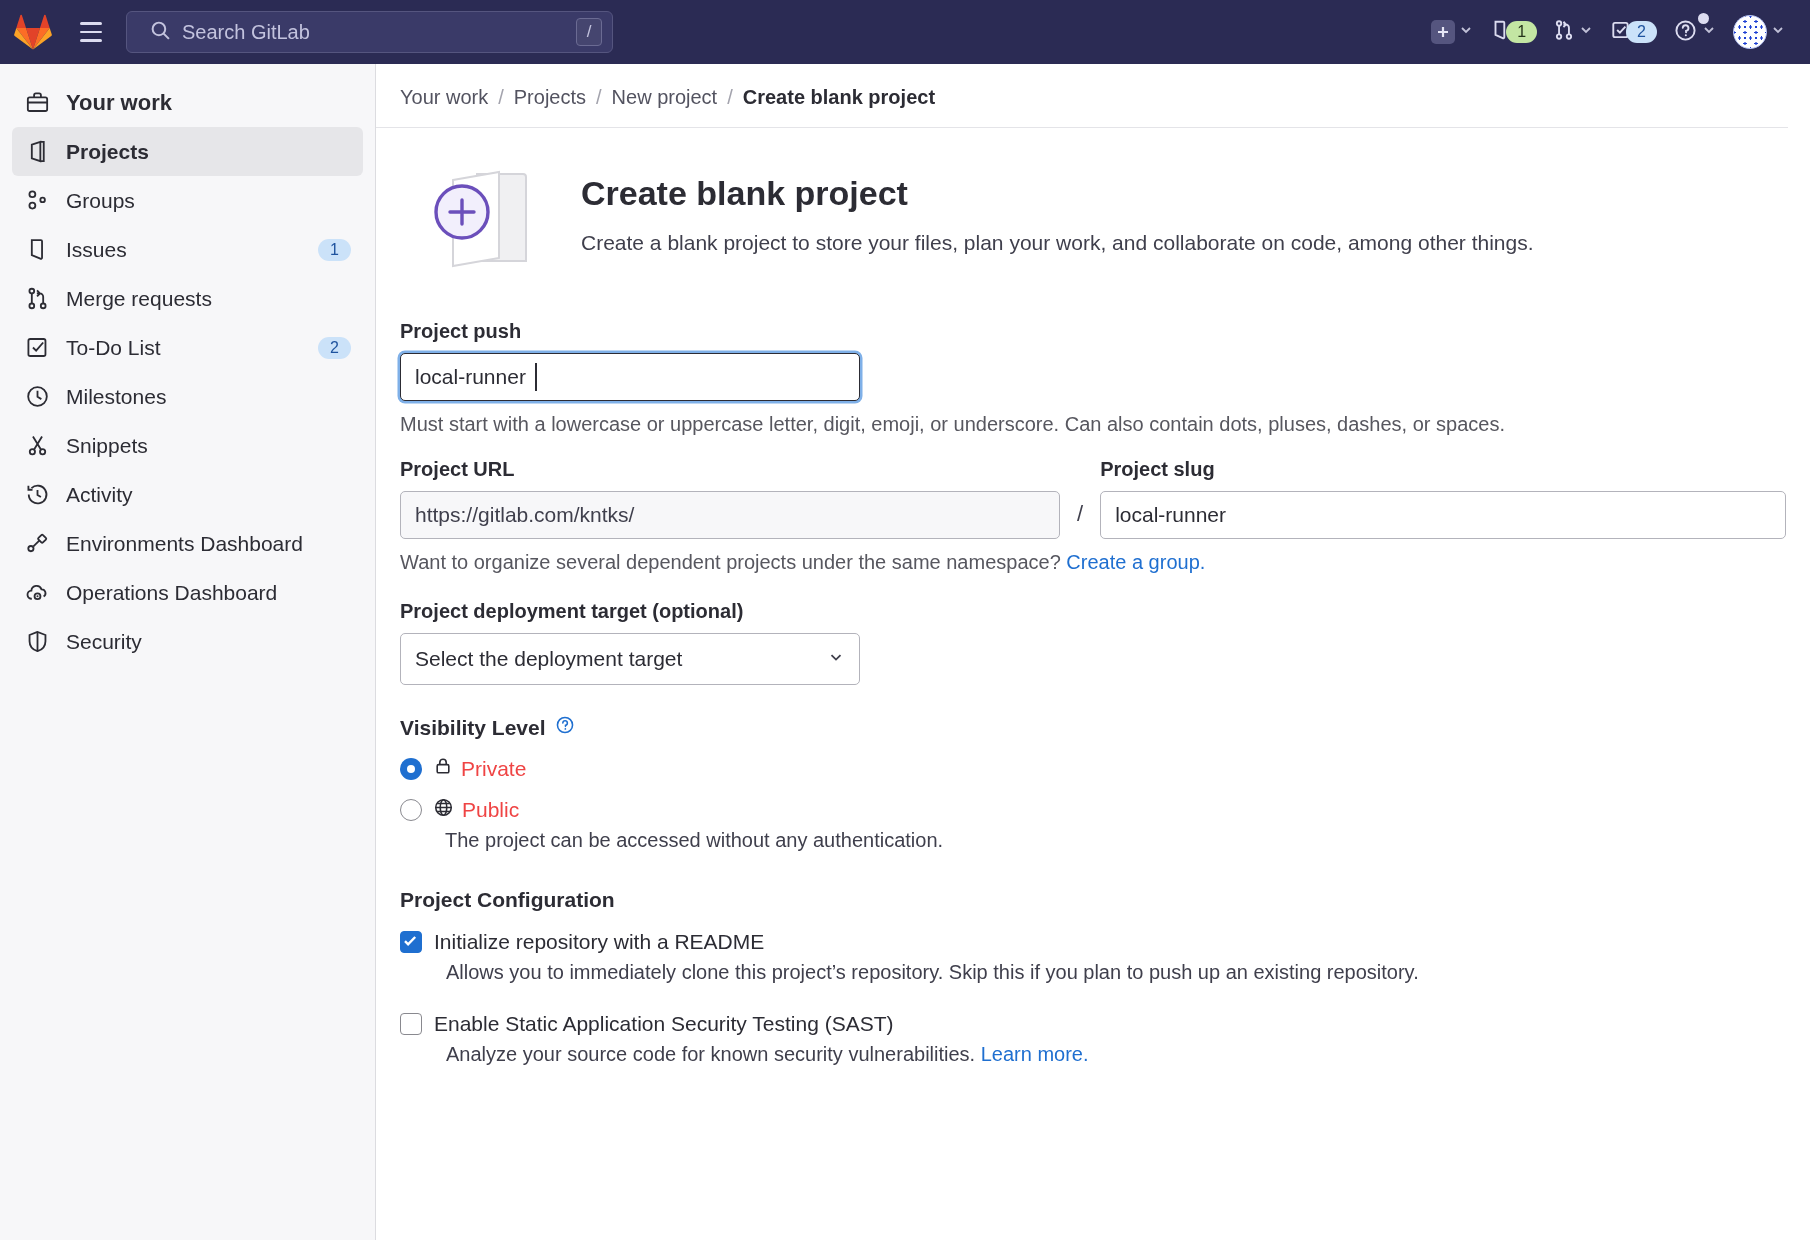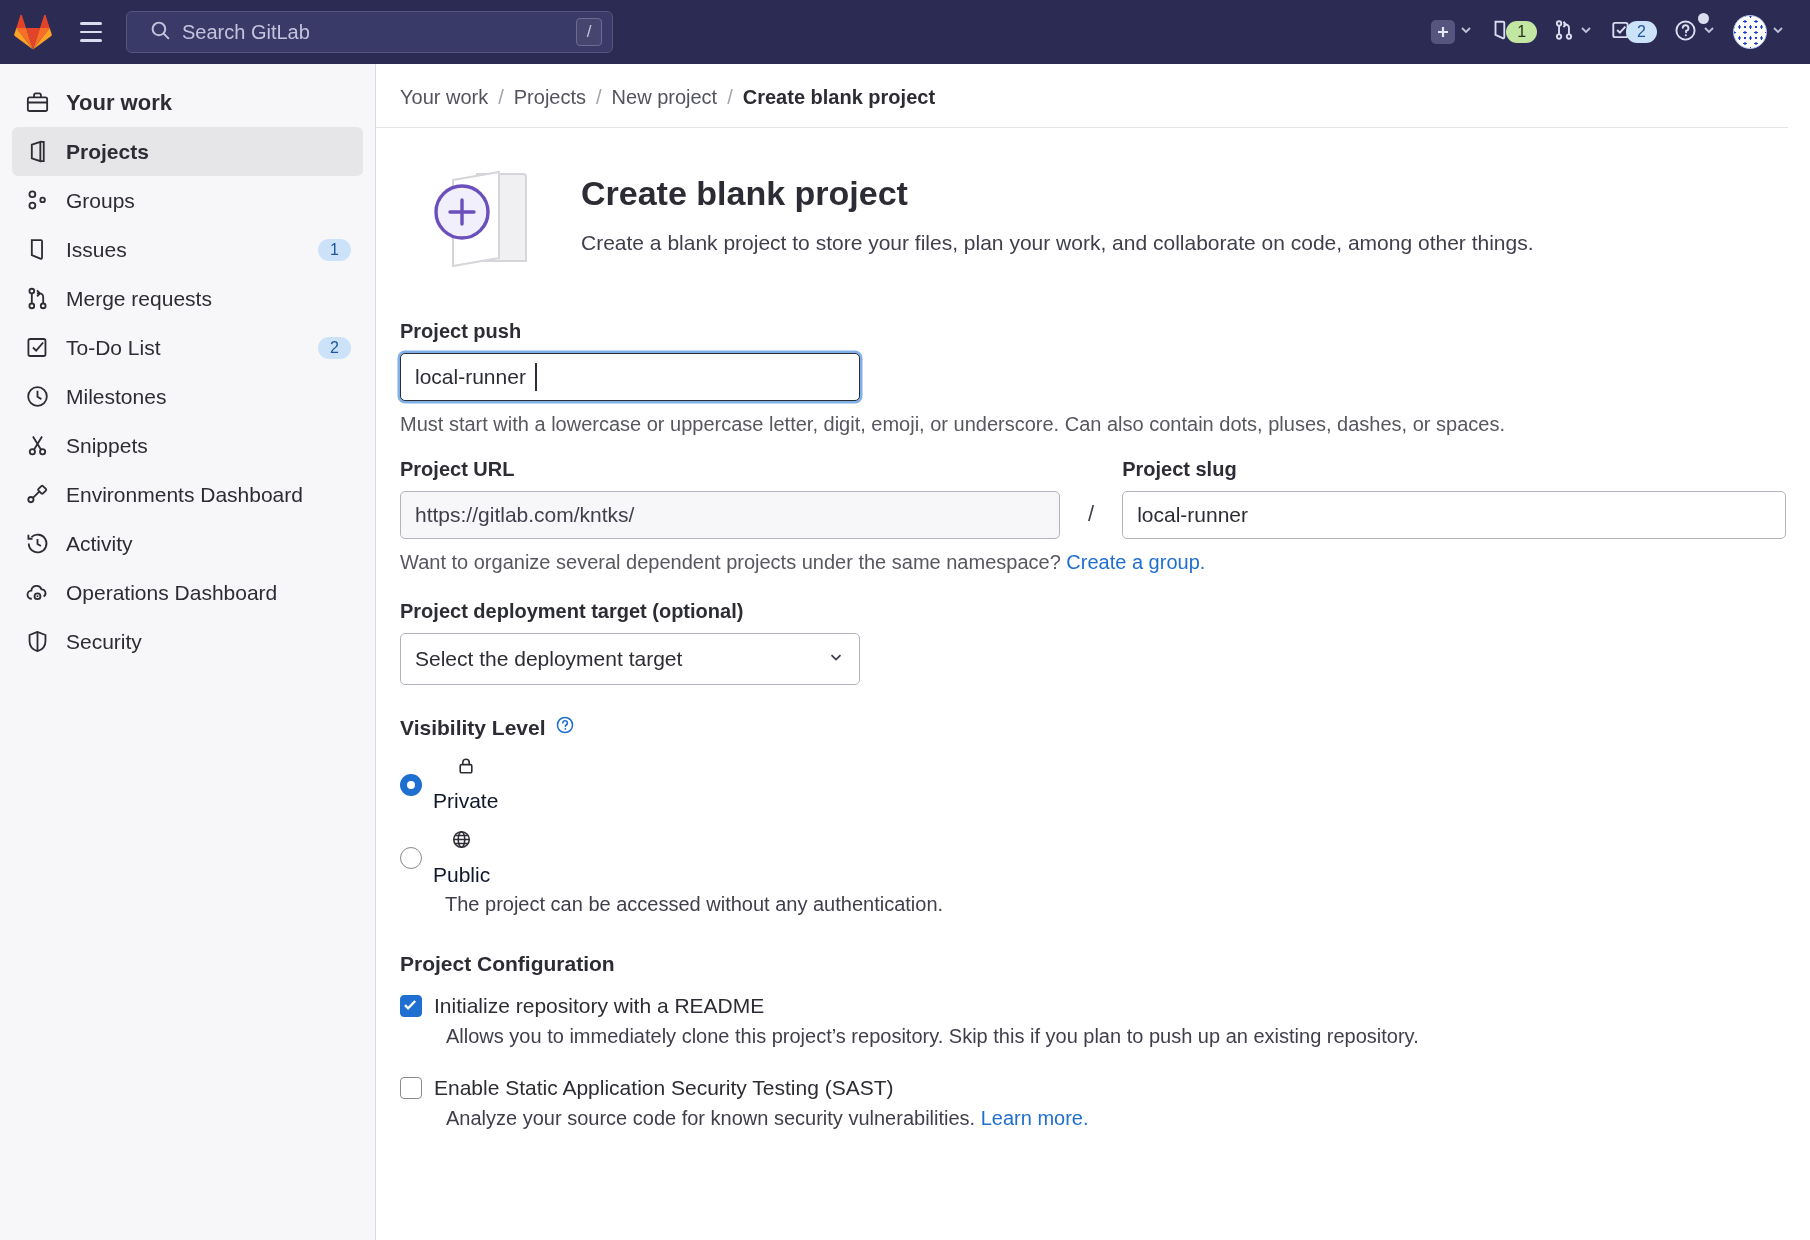--- a/index.html
+++ b/index.html
@@ -148,21 +148,21 @@
   .name-wrap { width: 460px; position: relative; }
   .inp.focused {
     border: 1.5px solid #2c2c34;
     box-shadow: 0 0 0 2.5px #7fb0e8;
   }
   .caret {
     position: absolute; right: auto; left: 135px; top: 10px;
     width: 1.6px; height: 28px; background: #2c2c34;
   }
 
-  .two-col { display: flex; align-items: flex-end; gap: 16px; margin-top: 22px; }
+  .two-col { display: flex; align-items: flex-end; gap: 5px; margin-top: 22px; }
   .col-url { width: 660px; }
   .col-slug { flex: 1; }
   .slash-div { font-size: 22px; color: #3f3f4c; padding: 0 12px 12px 12px; }
   .inp.readonlyish { background: #f7f7f9; color: #3f3f4c; }
 
   .select-wrap { width: 460px; position: relative; margin-top: 10px; }
   .select {
     width: 100%; height: 52px; border: 1px solid #b3b3bb; border-radius: 5px;
     background: #fff; font-size: 21px; color: #2c2c34;
     display: flex; align-items: center; padding: 0 14px; cursor: pointer;
@@ -175,21 +175,21 @@
   .radio {
     width: 22px; height: 22px; border-radius: 50%;
     border: 1.6px solid #89898f; background: #fff; flex: 0 0 auto; cursor: pointer;
     position: relative;
   }
   .radio.checked { border: none; background: #1f6fd0; }
   .radio.checked::after {
     content: ""; position: absolute; left: 7px; top: 7px;
     width: 8px; height: 8px; border-radius: 50%; background: #fff;
   }
-  .radio-label { font-size: 21px; color: #0f172a; display: flex; align-items: center; gap: 8px; flex-direction: column; }
+  .radio-label { font-size: 21px; color: #ef4444; display: flex; align-items: center; gap: 8px; }
   .radio-desc { font-size: 20px; color: #3f3f4c; margin: 6px 0 0 45px; }
 
   .cb-row { display: flex; align-items: center; gap: 12px; margin-top: 18px; }
   .cb {
     width: 22px; height: 22px; border-radius: 4px;
     border: 1.6px solid #89898f; background: #fff; flex: 0 0 auto; cursor: pointer;
     position: relative;
   }
   .cb.checked { background: #1f6fd0; border-color: #1f6fd0; }
   .cb-label { font-size: 21px; color: #2c2c34; }
@@ -399,37 +399,37 @@
             <circle cx="15.5" cy="16.5" r="2.3"></circle>
           <path d="M15 3 8 14.6M7 3l7 11.6"></path>
         </svg>
       </span>
       <span class="side-label">Snippets</span>
     </div>
 
     <div class="side-row">
       <span class="side-ico">
         <svg width="25" height="25" viewBox="0 0 22 22" fill="none" stroke="#2c2c34" stroke-width="1.6">
+          <path d="M3.3 11a7.8 7.8 0 1 0 2.4-5.6"></path>
+            <path d="M3 3.2v3.6h3.6"></path>
+            <path d="M11 7v4.4l3 1.8"></path>
+        </svg>
+      </span>
+      <span class="side-label">Activity</span>
+    </div>
+
+    <div class="side-row">
+      <span class="side-ico">
+        <svg width="25" height="25" viewBox="0 0 22 22" fill="none" stroke="#2c2c34" stroke-width="1.6">
           <circle cx="5.2" cy="15.5" r="2.3"></circle>
             <path d="M7.4 13.6 13 8"></path>
           <rect x="12.3" y="4" width="5.6" height="5.6" rx="1" transform="rotate(45 15.1 6.8)"></rect>
         </svg>
       </span>
       <span class="side-label">Environments Dashboard</span>
-    </div>
-
-    <div class="side-row">
-      <span class="side-ico">
-        <svg width="25" height="25" viewBox="0 0 22 22" fill="none" stroke="#2c2c34" stroke-width="1.6">
-          <path d="M3.3 11a7.8 7.8 0 1 0 2.4-5.6"></path>
-            <path d="M3 3.2v3.6h3.6"></path>
-            <path d="M11 7v4.4l3 1.8"></path>
-        </svg>
-      </span>
-      <span class="side-label">Activity</span>
     </div>
 
     <div class="side-row">
       <span class="side-ico">
         <svg width="25" height="25" viewBox="0 0 22 22" fill="none" stroke="#2c2c34" stroke-width="1.6">
           <path d="M6 16.5a3.6 3.6 0 0 1-.4-7.2 4.6 4.6 0 0 1 8.9-1.1 3.4 3.4 0 0 1 1.9 6.3"></path>
           <circle cx="11" cy="14.3" r="2.6"></circle>
             <circle cx="11" cy="14.3" r=".9" fill="#2c2c34" stroke="none"></circle>
         </svg>
       </span>

